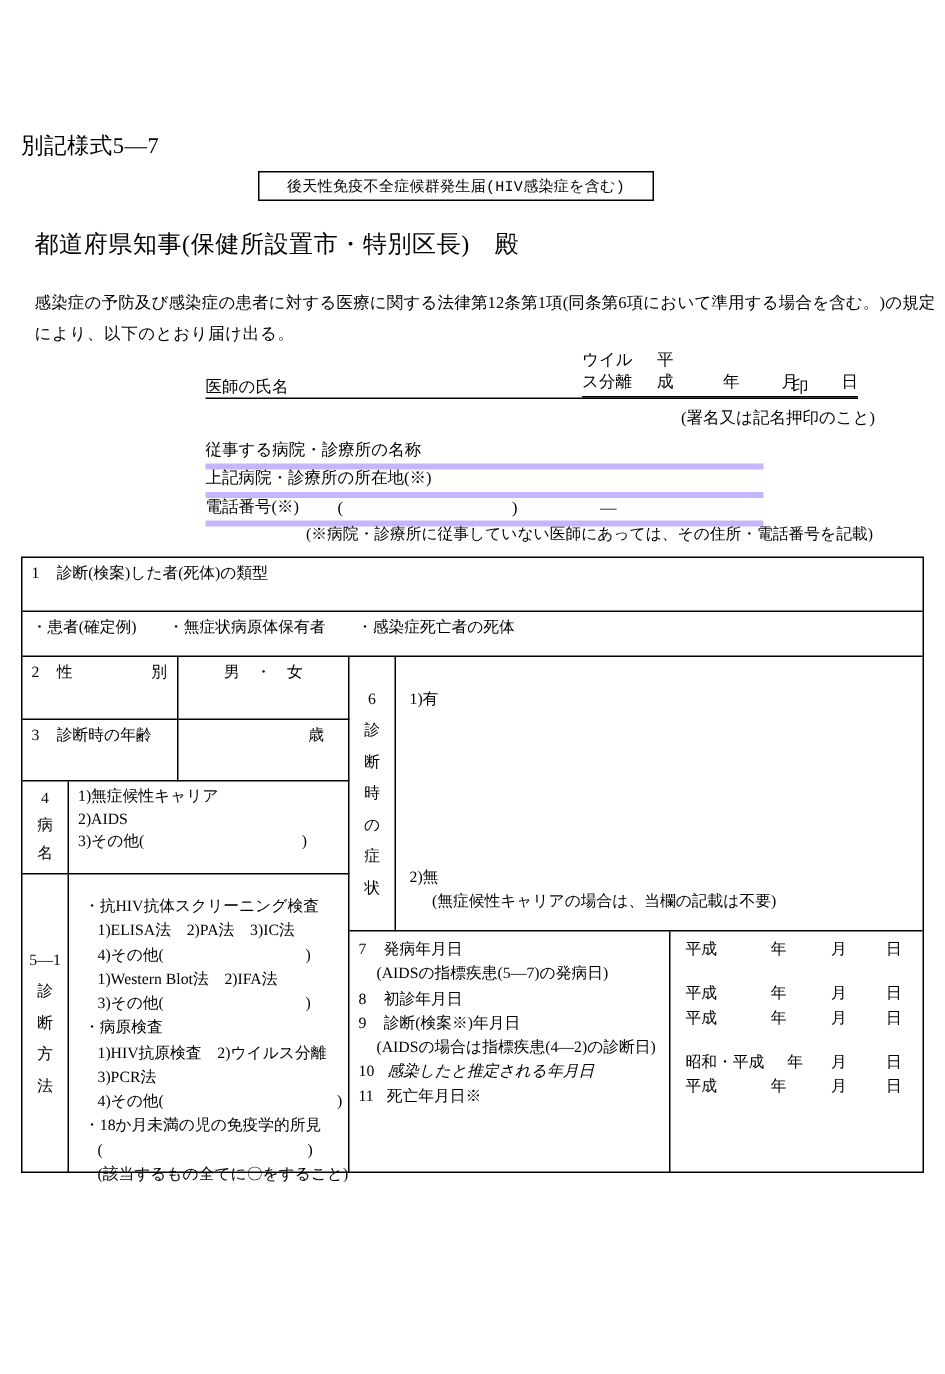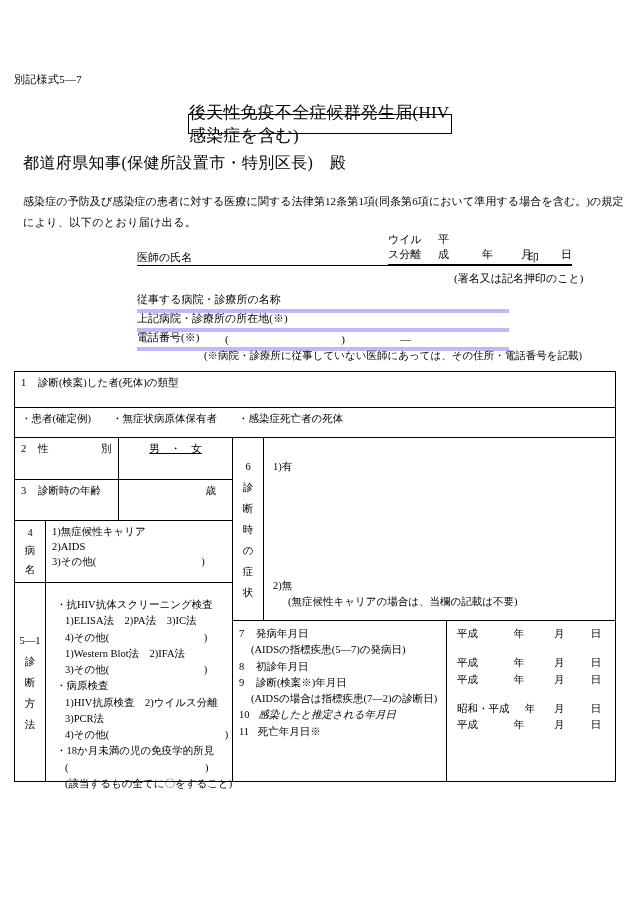--- a/index.html
+++ b/index.html
@@ -21,37 +21,38 @@
     position: absolute;
     left: 0; top: 0;
     width: 630px;
     height: 916px;
   }
 
   
   .form-no {
     position: absolute;
     left: 14px;
-    top: 72px;
-    font-size: 11px;
+    top: 88px;
+    font-size: 15px;
     letter-spacing: 0.3px;
   }
 
   .title-box {
     position: absolute;
-    left: 188px;
+    left: 172px;
     top: 114px;
     width: 262px;
     height: 18px;
     border: 1px solid #000;
     display: flex;
     align-items: center;
     justify-content: center;
-    font-size: 17px;
+    font-size: 10px;
     letter-spacing: 0.2px;
+    font-family: Liberation Mono, monospace;
   }
 
   .addressee {
     position: absolute;
     left: 23px;
     top: 153px;
     font-size: 16px;
     letter-spacing: 0.4px;
   }
 
@@ -245,21 +246,21 @@
       <span>1</span>
       <span style="padding-left:9px;">診断(検案)した者(死体)の類型</span>
     </div>
 
     <div class="cell bb pad" style="left:0; top:36px; width:600px; height:30px;">・患者(確定例)　　・無症状病原体保有者　　・感染症死亡者の死体</div>
 
     <div class="cell bb br pad" style="left:0; top:66px; width:104px; height:42px;">
       <span>2</span>
       <span style="padding-left:9px;">性　　　　　別</span>
     </div>
-    <div class="cell bb br pad" style="left:104px; top:66px; width:114px; height:42px; text-align:center;text-decoration:underline;">男　・　女</div>
+    <div class="cell bb br pad" style="left:104px; top:66px; width:114px; height:42px; text-align:center;">男　・　女</div>
 
     <div class="cell bb br pad" style="left:0; top:108px; width:104px; height:41px;">
       <span>3</span>
       <span style="padding-left:9px;">診断時の年齢</span>
     </div>
     <div class="cell bb br pad" style="left:104px; top:108px; width:114px; height:41px; text-align:right; padding-right:16px;">歳</div>
 
     <div class="cell bb br vlabel" style="left:0; top:149px; width:31px; height:62px;">
       <span>4</span>
       <span>病</span>
@@ -320,21 +321,21 @@
       </div>
       <div class="nowrap indent2">(AIDSの指標疾患(5—7)の発病日)</div>
       <div class="nowrap">
         <span>8</span>
         <span style="padding-left:9px;">初診年月日</span>
       </div>
       <div class="nowrap">
         <span>9</span>
         <span style="padding-left:9px;">診断(検案※)年月日</span>
       </div>
-      <div class="nowrap indent2">(AIDSの場合は指標疾患(7—2)の診断日)</div>
+      <div class="nowrap indent2">(AIDSの場合は指標疾患(4—2)の診断日)</div>
       <div class="nowrap">
         <span>10</span>
         <span style="padding-left:6px;font-style:italic;">感染したと推定される年月日</span>
       </div>
       <div class="nowrap">
         <span>11</span>
         <span style="padding-left:6px;">死亡年月日※</span>
       </div>
     </div>
 

